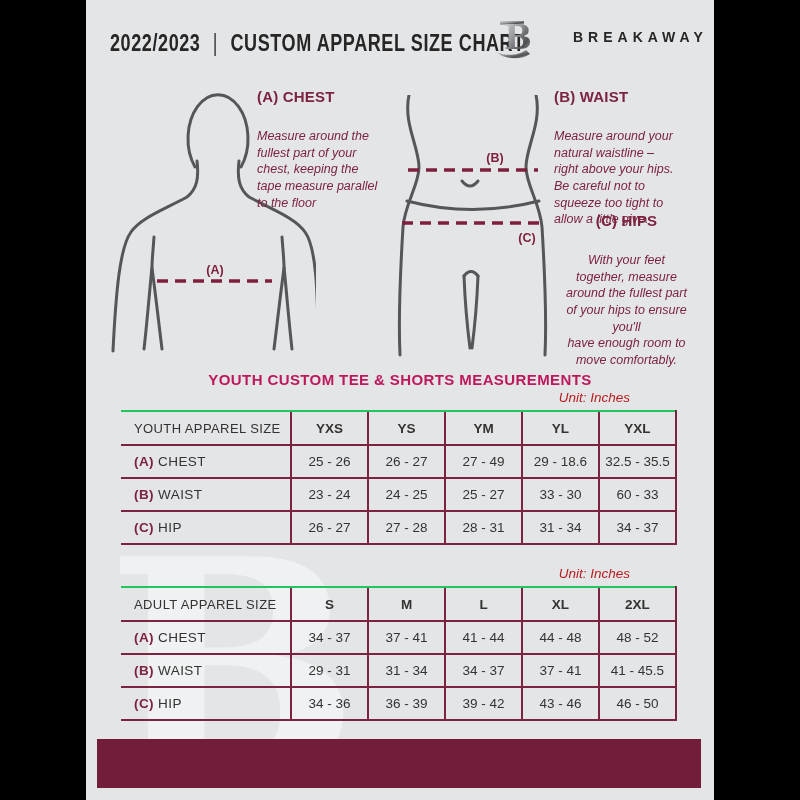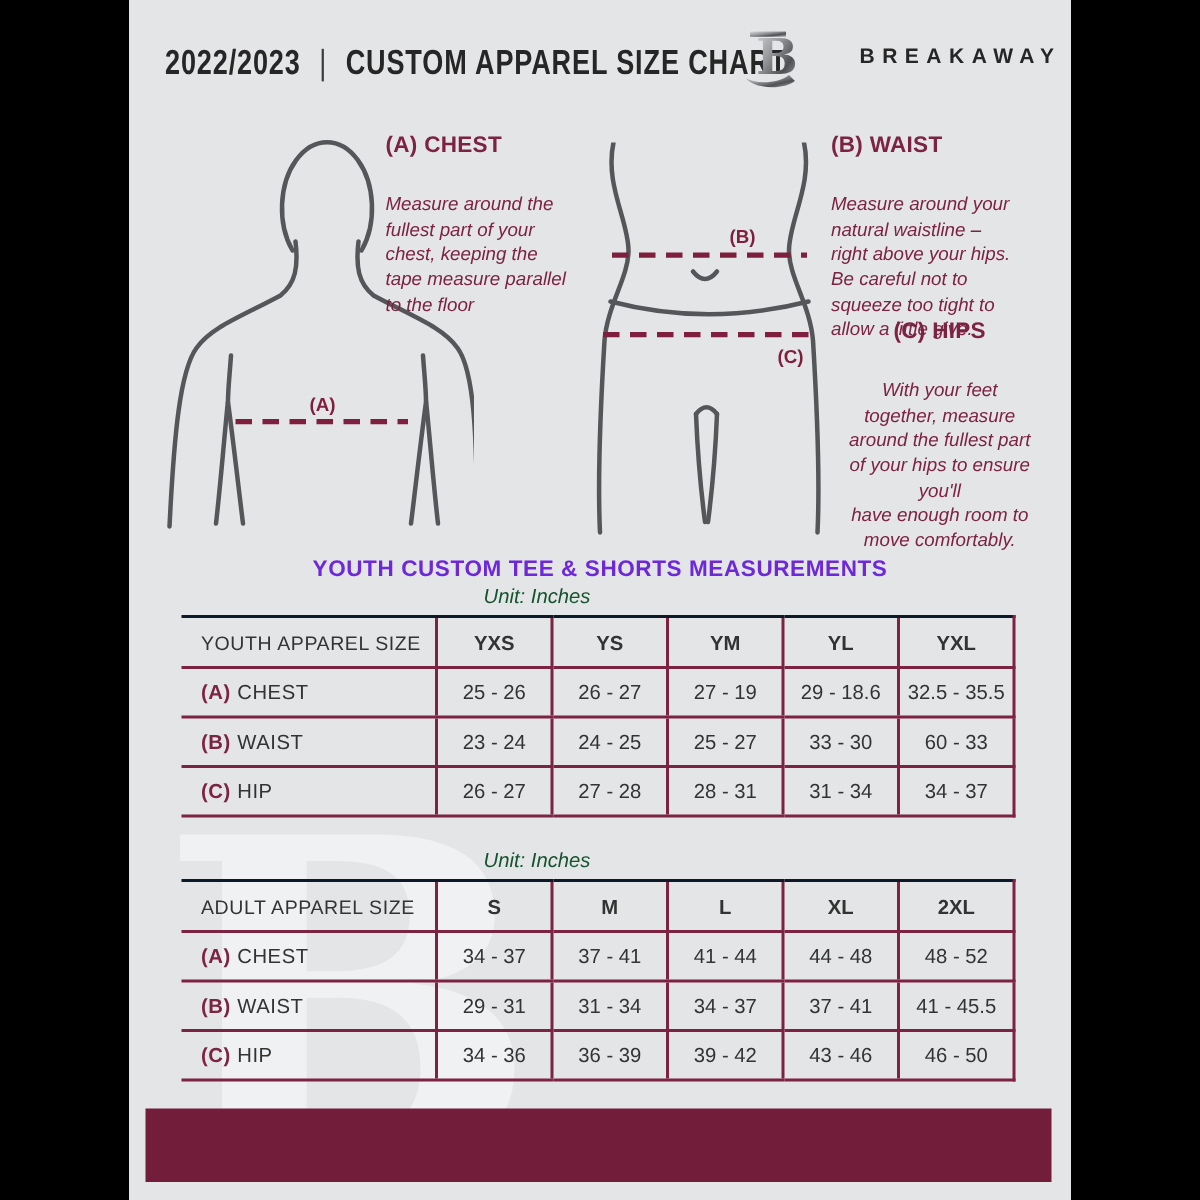--- a/index.html
+++ b/index.html
@@ -26,32 +26,32 @@
   .inst-chest{left:171px;top:88px;width:140px;}
   .inst-waist{left:468px;top:88px;width:145px;}
   .inst-hips{left:468px;top:212px;width:145px;text-align:center;}
 
   .fig{position:absolute;}
   .fig-torso{left:5px;top:85px;}
   .fig-hips{left:308px;top:95px;}
 
   
   .sec-title{position:absolute;left:0;width:628px;text-align:center;font-size:15px;font-weight:700;
-    color:#6d28d9;letter-spacing:.4px;}
-  .sec-unit{position:absolute;left:0;width:544px;text-align:center;font-size:13.5px;font-style:italic;color:#14532d;}
+    color:#be185d;letter-spacing:.4px;}
+  .sec-unit{position:absolute;left:0;width:544px;text-align:right;font-size:13.5px;font-style:italic;color:#b91c1c;}
   .yt-title{top:371px;} .yt-unit{top:390px;}
   .ad-title{top:547px;} .ad-unit{top:566px;}
 
   
   .size-table{position:absolute;left:35px;width:556px;border-collapse:collapse;table-layout:fixed;
     font-size:13.5px;color:#333;}
   .yt-table{top:410px;} .ad-table{top:586px;}
   .size-table th,.size-table td{height:31px;padding:0;text-align:center;
     border-bottom:2px solid #7c2342;font-weight:400;}
-  .size-table thead th{border-top:2px solid #0f172a;font-weight:700;height:32px;}
+  .size-table thead th{border-top:2px solid #22c55e;font-weight:700;height:32px;}
   .size-table th.lbl,.size-table td.lbl{text-align:left;padding-left:13px;letter-spacing:.4px;}
   .size-table thead th.lbl{font-weight:400;font-size:13px;}
   .size-table th:not(.lbl),.size-table td:not(.lbl){border-left:2px solid #7c2342;}
   .size-table th:last-child,.size-table td:last-child{border-right:2px solid #7c2342;}
   .pfx{color:#7c2342;font-weight:700;}
 
   
   .footer-bar{position:absolute;left:11px;top:739px;width:604px;height:49px;background:#721d3a;}
 </style>
 </head>
@@ -160,21 +160,21 @@
         <th>YM</th>
         <th>YL</th>
         <th>YXL</th>
       </tr>
     </thead>
     <tbody>
       <tr>
         <td class="lbl"><span class="pfx">(A)</span> <span>CHEST</span></td>
         <td>25 - 26</td>
         <td>26 - 27</td>
-        <td>27 - 19</td>
+        <td>27 - 49</td>
         <td>29 - 18.6</td>
         <td>32.5 - 35.5</td>
       </tr>
       <tr>
         <td class="lbl"><span class="pfx">(B)</span> <span>WAIST</span></td>
         <td>23 - 24</td>
         <td>24 - 25</td>
         <td>25 - 27</td>
         <td>33 - 30</td>
         <td>60 - 33</td>

